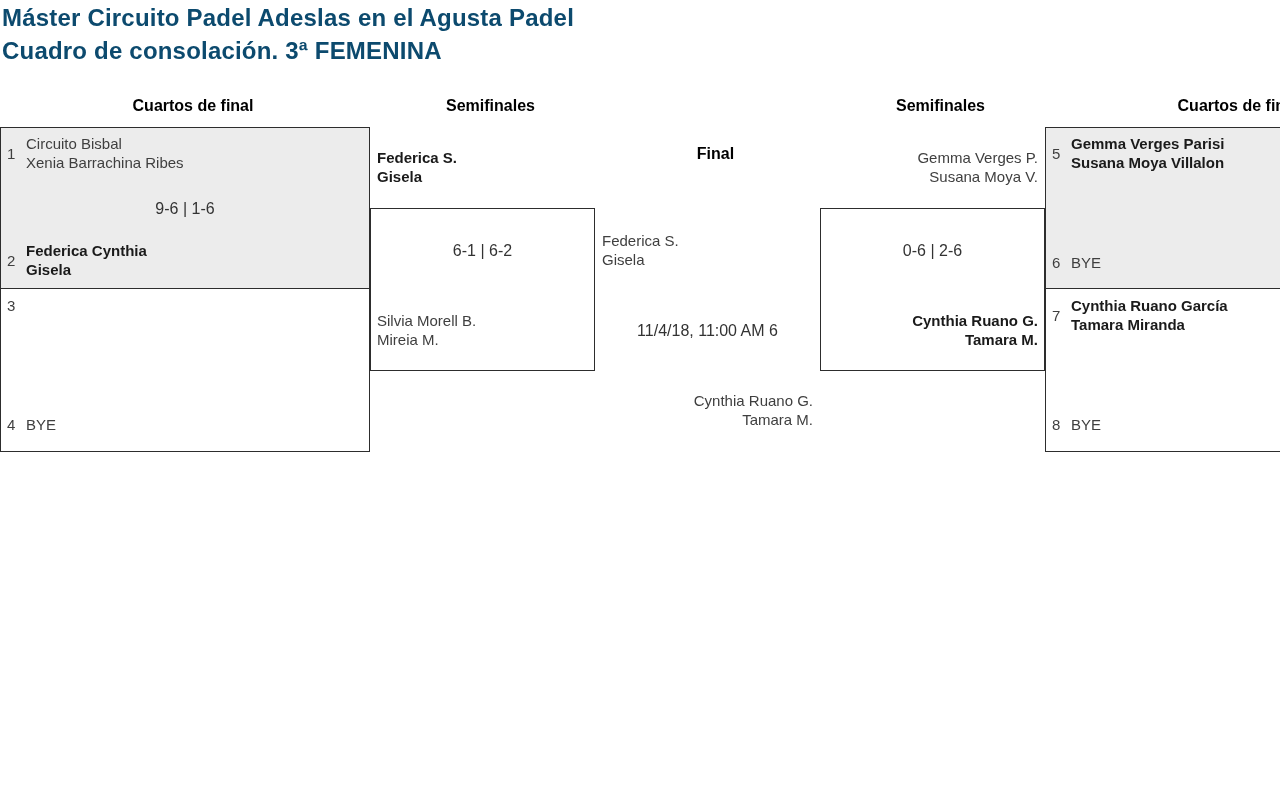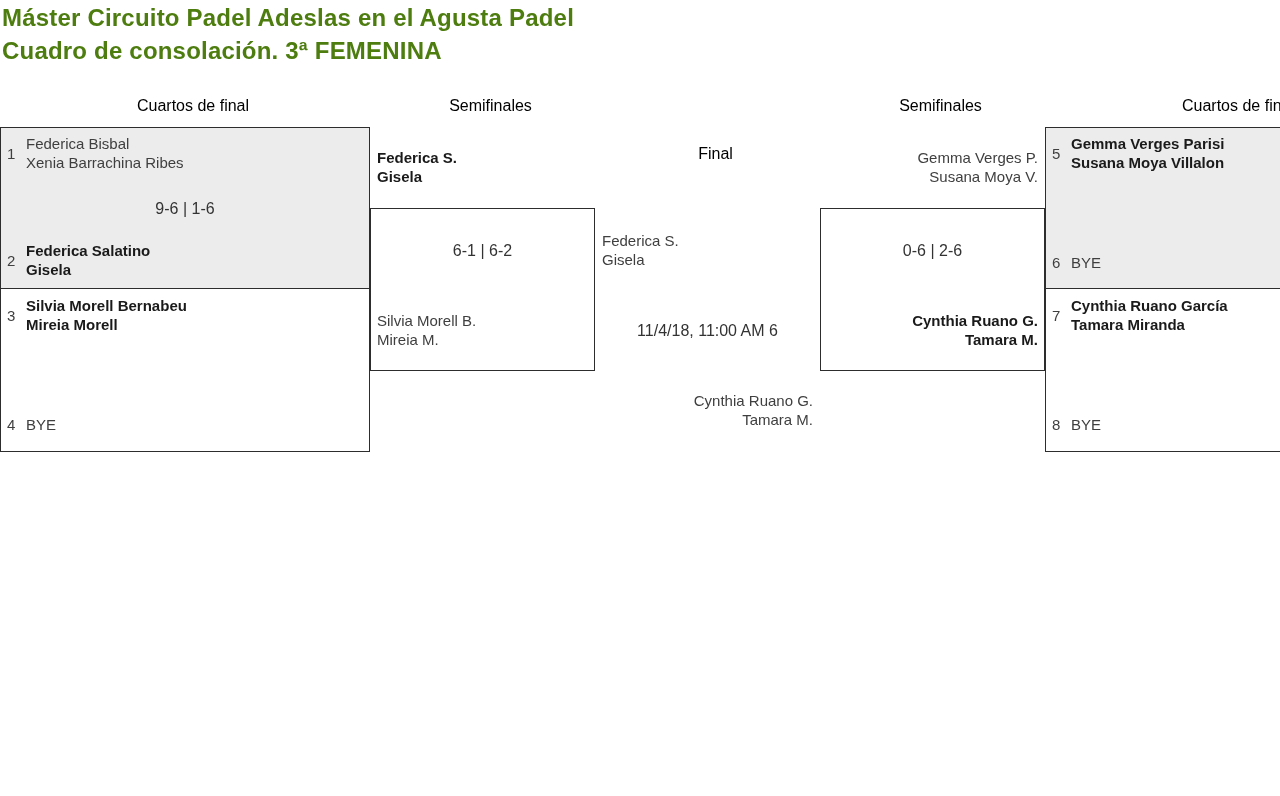--- a/index.html
+++ b/index.html
@@ -5,34 +5,34 @@
   * { margin:0; padding:0; box-sizing:border-box; }
   html,body { background:#fff; }
   .page {
     position:relative; width:1280px; height:796px;
     background:#fff; overflow:hidden;
     font-family:"Liberation Sans","DejaVu Sans",sans-serif;
   }
 
   
   .title { position:absolute; left:2px; top:1px; font-size:24px; line-height:33px;
-           font-weight:600; color:#4d7c0f; letter-spacing:0.2px; }
+           font-weight:600; color:#0c4a6e; letter-spacing:0.2px; }
   .logo { position:absolute; left:1046px; top:6px; width:234px; height:64px; cursor:pointer; }
   .dot { position:absolute; border-radius:50%; }
   .dot-blue-sm   { left:14px; top:8px;  width:11px; height:11px; background:#29a9e1; }
   .dot-green-lg  { left:40px; top:2px;  width:21px; height:21px; background:#6fb82d; }
   .dot-orange    { left:23px; top:24px; width:17px; height:17px; background:#e87c16; }
   .dot-blue-lg   { left:7px;  top:38px; width:19px; height:19px; background:#29a9e1; }
   .dot-green-sm  { left:39px; top:43px; width:12px; height:12px; background:#6fb82d; }
   .logo-text { position:absolute; left:68px; top:-3px; font-size:46px; line-height:64px;
                font-weight:bold; letter-spacing:-3px; color:#6fb82d;
                font-family:"DejaVu Sans",sans-serif; }
 
   
-  .col-h { position:absolute; top:97px; height:22px; font-size:16px; font-weight:400;
+  .col-h { position:absolute; top:97px; height:22px; font-size:16px; font-weight:700;
            color:#000; text-align:center;padding-left:16px; }
   .col-h1 { left:0;      width:370px; }
   .col-h2 { left:370px;  width:225px; }
   .col-h3 { left:595px;  width:225px;margin-top:48px; }
   .col-h4 { left:820px;  width:225px; }
   .col-h5 { left:1045px; width:370px; }
 
   
   .box { position:absolute; border:1px solid #2d2d2d; }
   .box-qf-l1 { left:0;      top:127px; width:370px; height:162px; background:#ececec; }
@@ -95,39 +95,35 @@
   <div class="box box-qf-l1"></div>
   <div class="box box-qf-l2"></div>
   <div class="box box-sf-l"></div>
   <div class="box box-sf-r"></div>
   <div class="box box-qf-r1"></div>
   <div class="box box-qf-r2"></div>
 
   <div class="pair p-qf-l1-top">
     <span class="seed">1</span>
     <span class="reg">
-      <div>Federica Bisbal</div>
+      <div>Circuito Bisbal</div>
       <div>Xenia Barrachina Ribes</div>
     </span>
   </div>
   <div class="score sc-qf-l1">9-6 | 1-6</div>
   <div class="pair p-qf-l1-bot">
     <span class="seed">2</span>
     <span class="win">
-      <div>Federica Salatino</div>
+      <div>Federica Cynthia</div>
       <div>Gisela</div>
     </span>
   </div>
 
   <div class="pair p-qf-l2-top">
     <span class="seed">3</span>
-    <span class="win">
-      <div>Silvia Morell Bernabeu</div>
-      <div>Mireia Morell</div>
-    </span>
   </div>
   <div class="pair p-qf-l2-bot">
     <span class="seed">4</span>
     <span class="reg">BYE</span>
   </div>
 
   <div class="names-solo win n-sf-l-top">
     <div>Federica S.</div>
     <div>Gisela</div>
   </div>

